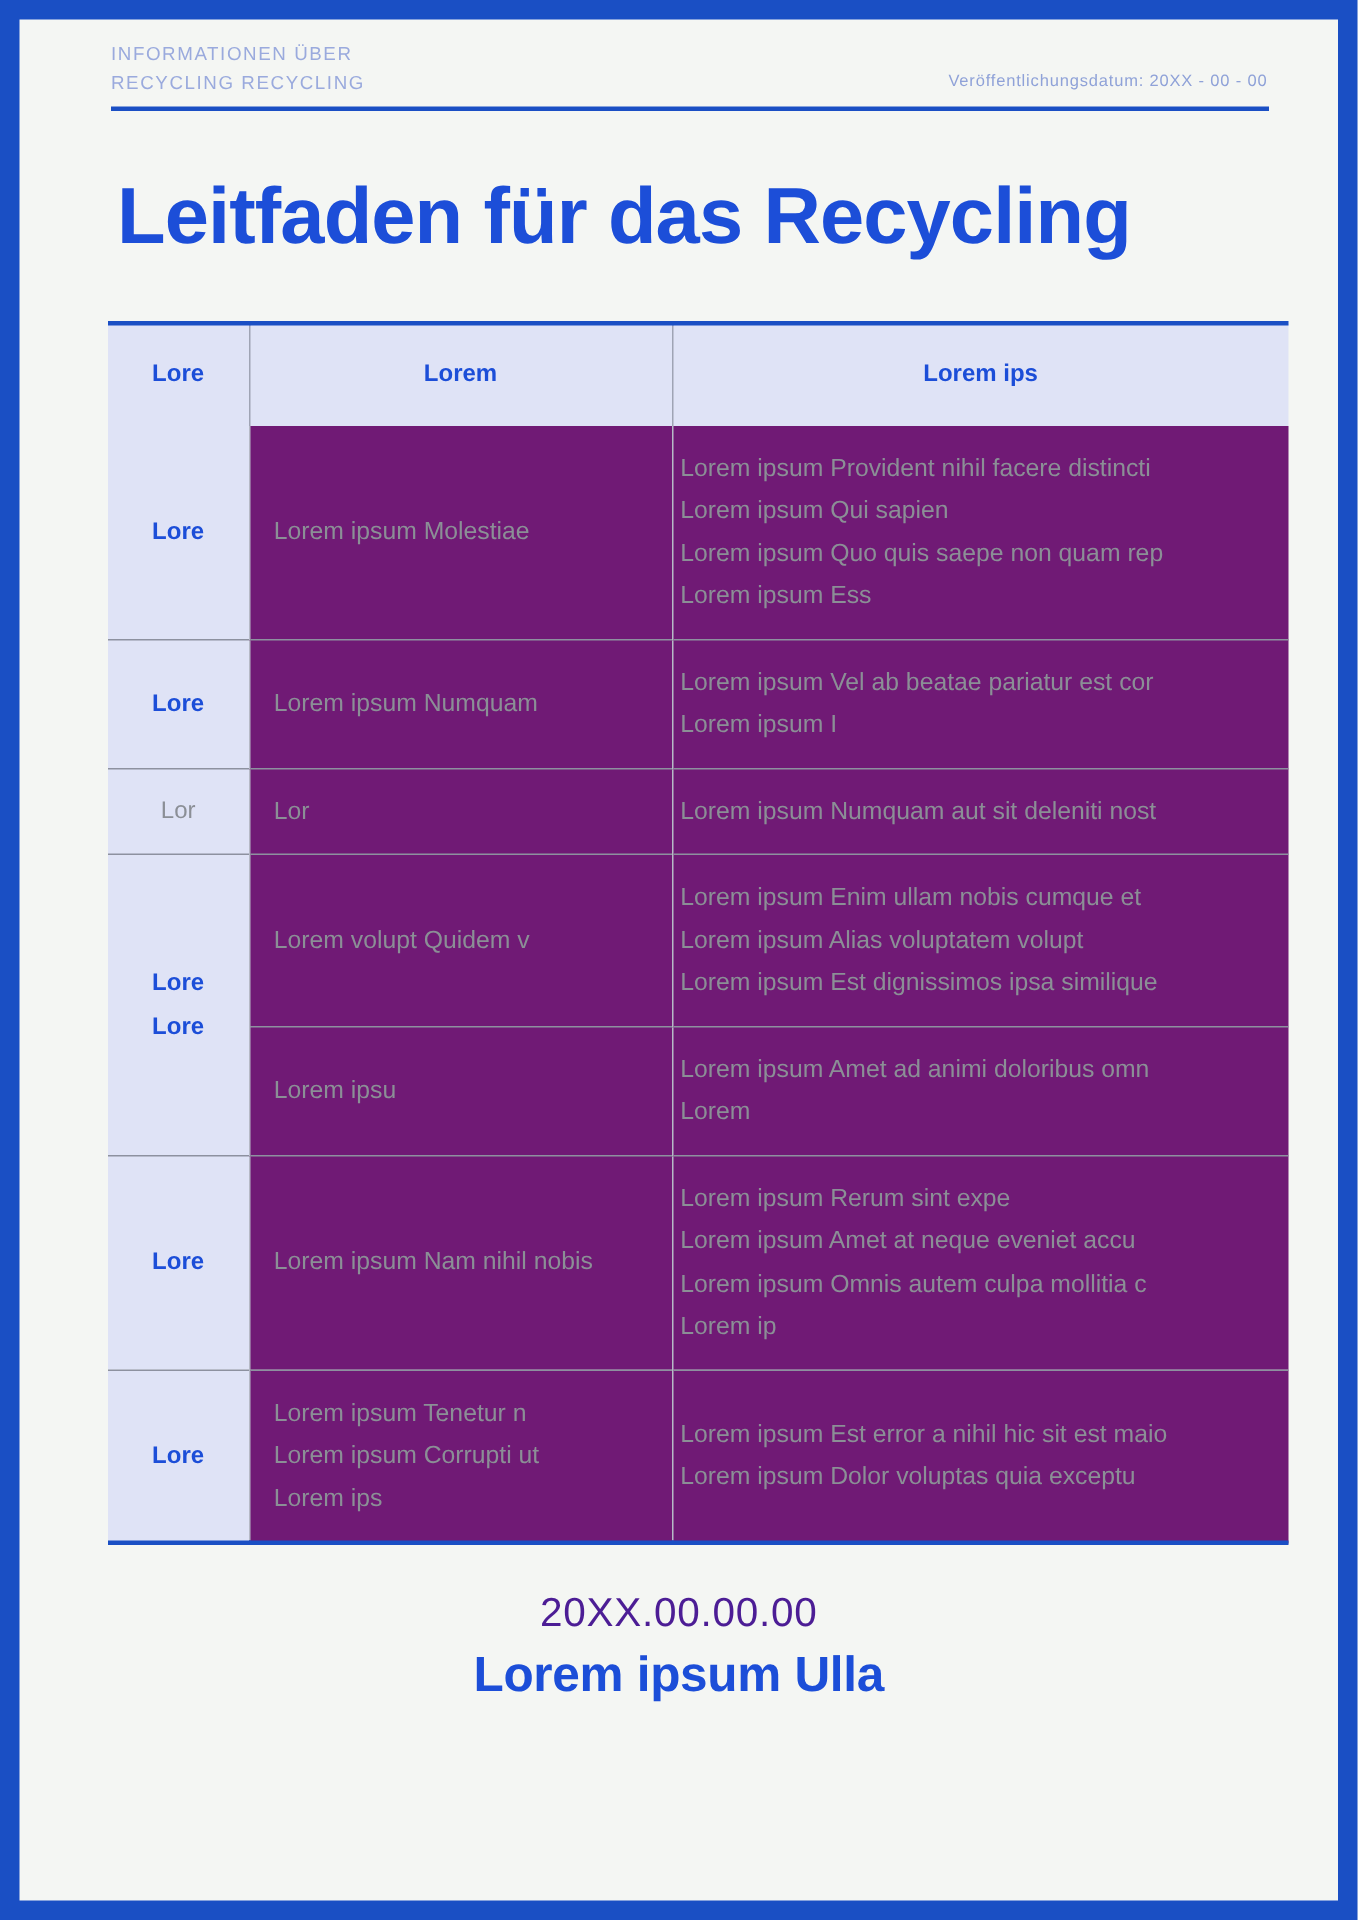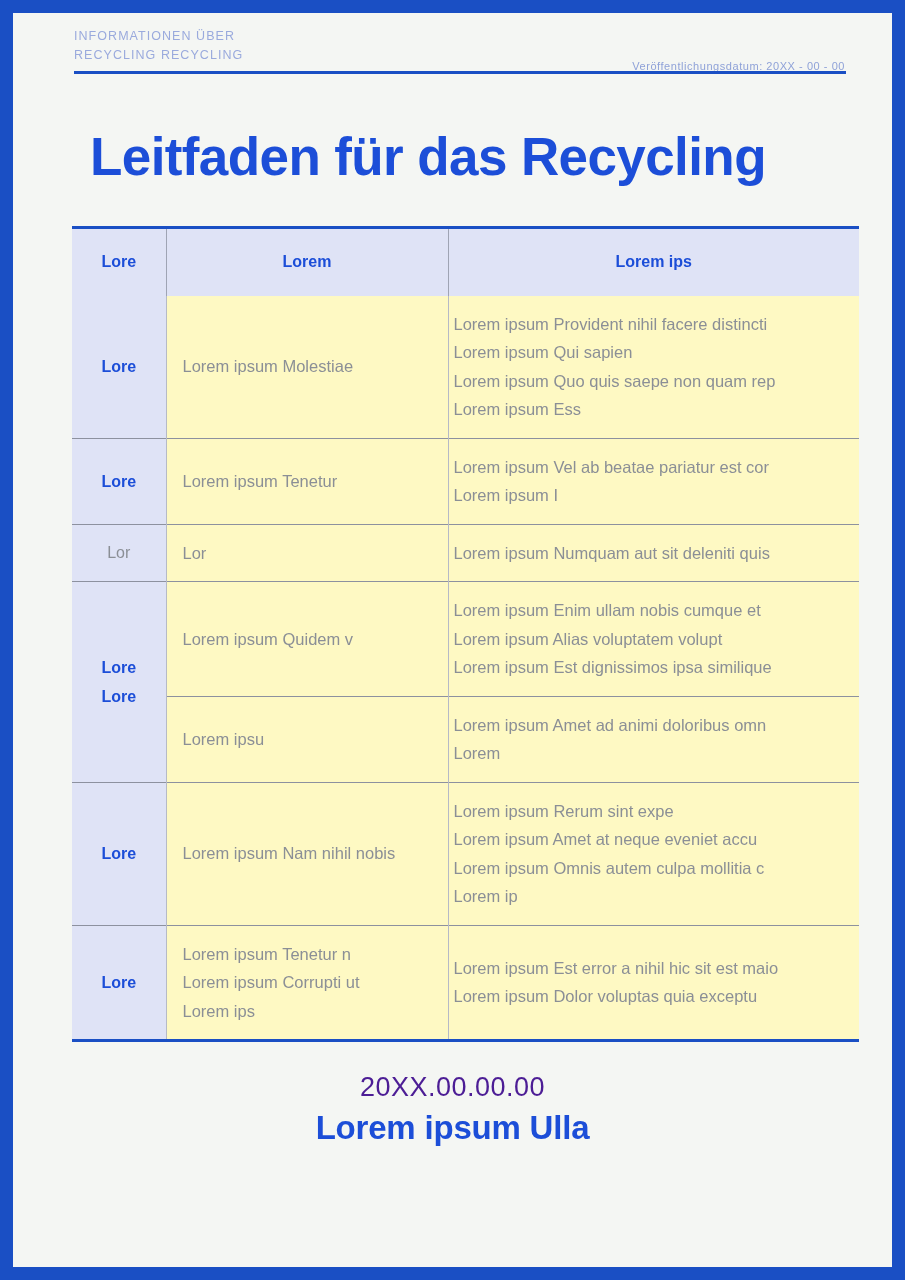--- a/index.html
+++ b/index.html
@@ -39,37 +39,37 @@
     font-size: 12.5px;
     letter-spacing: 1.05px;
     line-height: 19px;
     color: #9aaadd;
     font-weight: 400;
     white-space: pre-line;
   }
   .pubdate {
     position: absolute;
     right: 0px;
-    top: 47px;
+    top: 35px;
     font-size: 11px;
     letter-spacing: 0.55px;
     color: #8fa2d8;
   }
   .header-rule {
     position: absolute;
     left: 14px;
     right: -1px;
     bottom: -3px;
     height: 3px;
     background: #1a4fc4;
   }
 
   
   .doc-title {
-    margin: 16px;
+    margin: 4px;
     padding: 39px 13px 0 61px;
     font-size: 53px;
     line-height: 62px;
     font-weight: 700;
     color: #1c4ed8;
     letter-spacing: -0.6px;
   }
 
   
   .table-wrap {
@@ -95,21 +95,21 @@
     height: 68px;
     text-align: center;
     vertical-align: middle;
     border-right: 1px solid #9fa4b4;
     padding: 0 8px;
     box-sizing: border-box;
   }
   thead th:last-child { border-right: none; }
 
   tbody td {
-    background: #fef9c3;
+    background: #701a75;
     border-top: 1px solid #8d919f;
     border-right: 1px solid #b6bac6;
     color: #8b8f96;
     font-size: 16.5px;
     line-height: 28.5px;
     vertical-align: middle;
     box-sizing: border-box;
   }
   tbody tr:first-child > td { border-top: none; }
   tbody td:last-child { border-right: none; }
@@ -195,35 +195,35 @@
           <td class="col-key">Lore</td>
           <td class="col-mid">Lorem ipsum Molestiae</td>
           <td class="col-desc">Lorem ipsum Provident nihil facere distincti
 Lorem ipsum Qui sapien
 Lorem ipsum Quo quis saepe non quam rep
 Lorem ipsum Ess</td>
         </tr>
 
         <tr>
           <td class="col-key">Lore</td>
-          <td class="col-mid">Lorem ipsum Tenetur</td>
+          <td class="col-mid">Lorem ipsum Numquam</td>
           <td class="col-desc">Lorem ipsum Vel ab beatae pariatur est cor
 Lorem ipsum I</td>
         </tr>
 
         <tr>
           <td class="col-key muted">Lor</td>
           <td class="col-mid">Lor</td>
-          <td class="col-desc">Lorem ipsum Numquam aut sit deleniti quis</td>
+          <td class="col-desc">Lorem ipsum Numquam aut sit deleniti nost</td>
         </tr>
 
         <tr>
           <td class="col-key span-key" rowspan="2">Lore
 Lore</td>
-          <td class="col-mid">Lorem ipsum Quidem v</td>
+          <td class="col-mid">Lorem volupt Quidem v</td>
           <td class="col-desc">Lorem ipsum Enim ullam nobis cumque et
 Lorem ipsum Alias voluptatem volupt
 Lorem ipsum Est dignissimos ipsa similique</td>
         </tr>
 
         <tr>
           <td class="col-mid">Lorem ipsu</td>
           <td class="col-desc">Lorem ipsum Amet ad animi doloribus omn
 Lorem</td>
         </tr>

